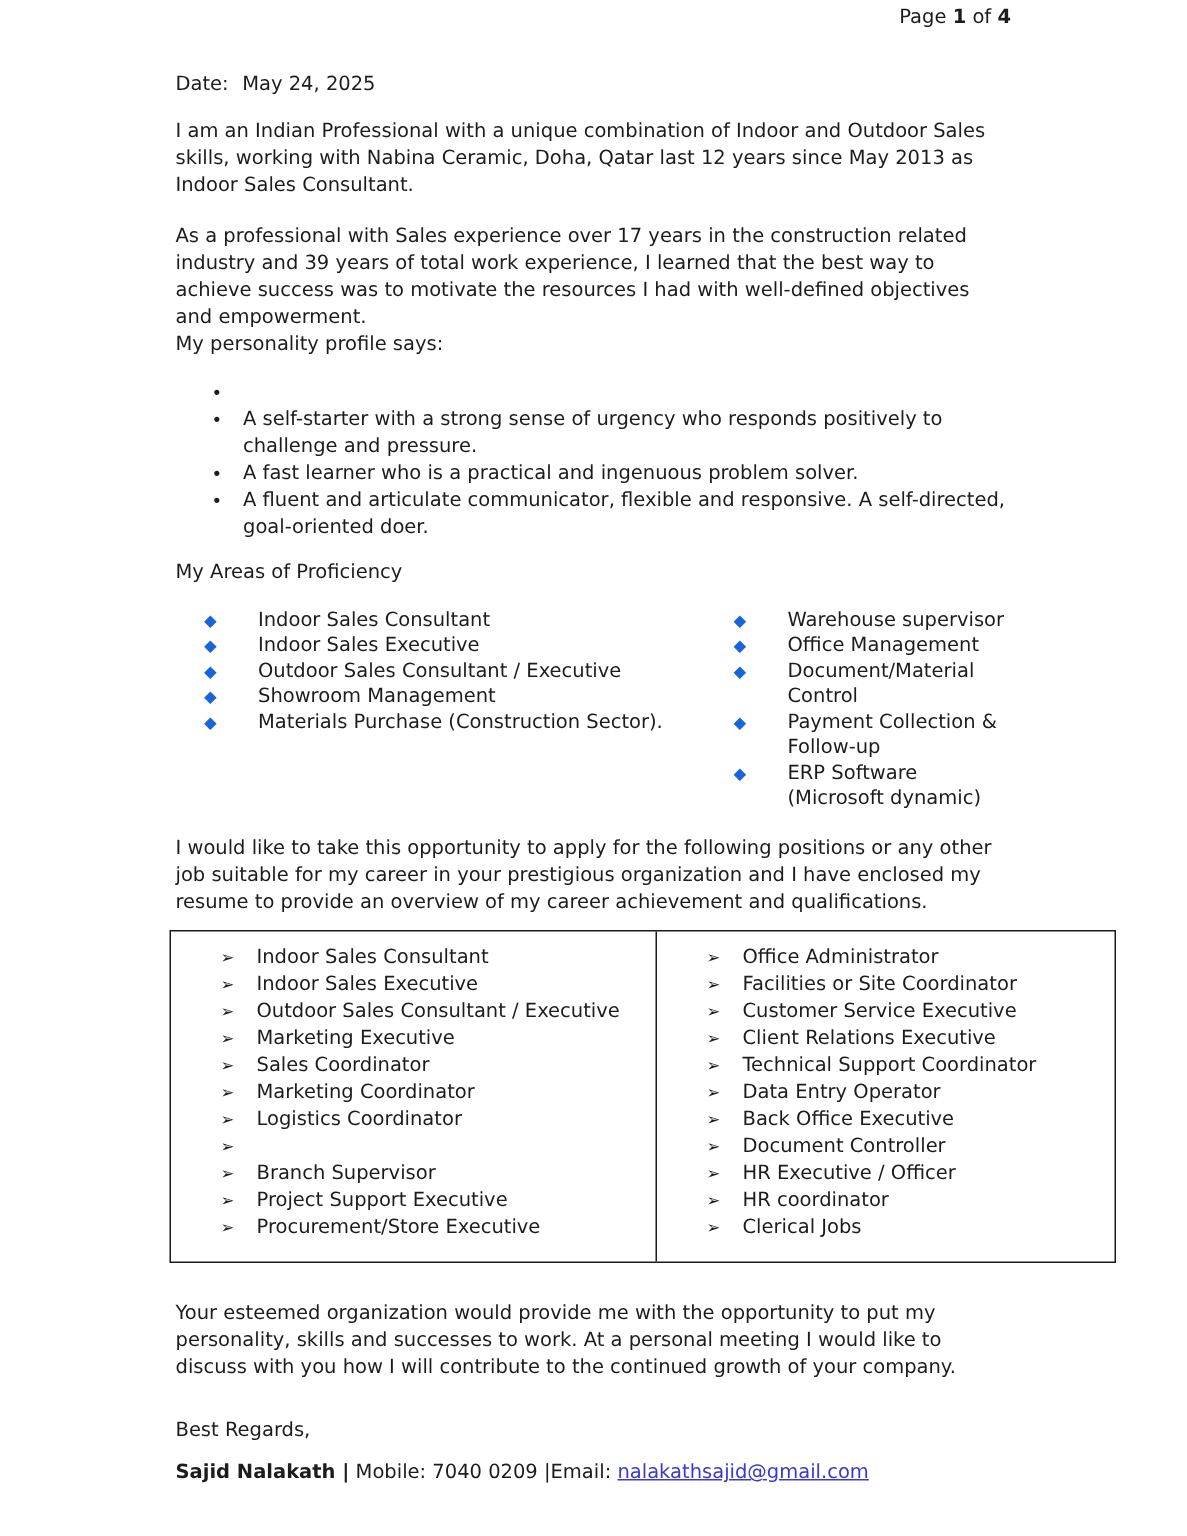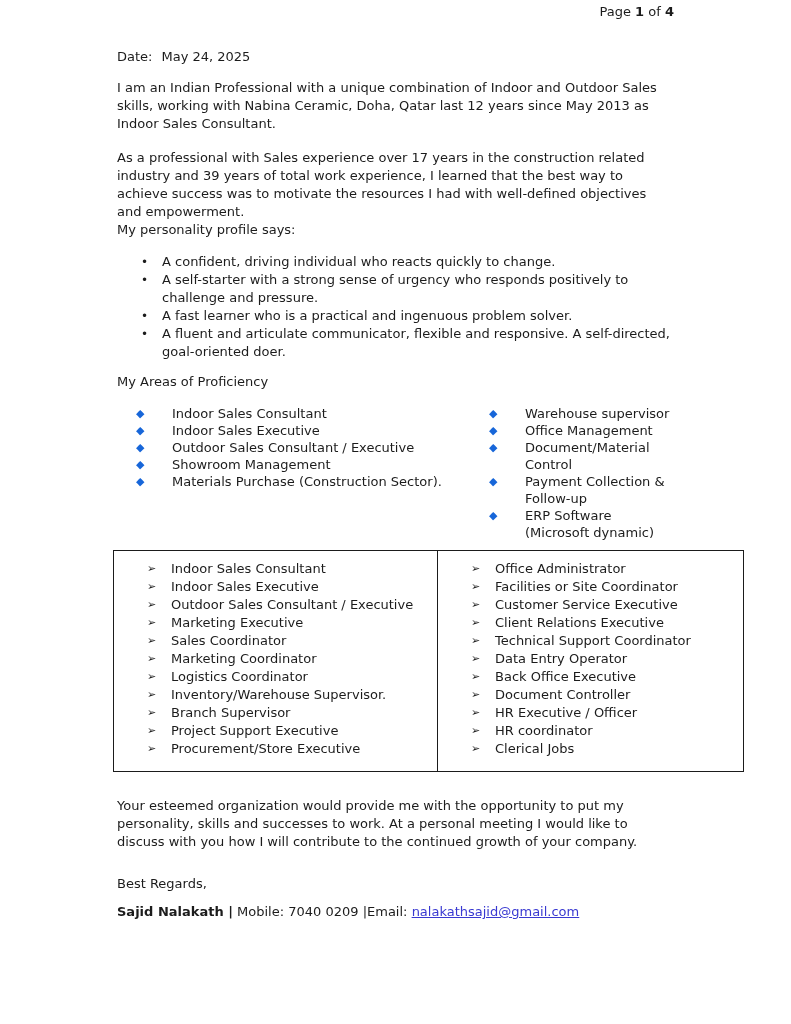--- a/index.html
+++ b/index.html
@@ -78,21 +78,20 @@
 
   <div class="p-intro">I am an Indian Professional with a unique combination of Indoor and Outdoor Sales skills, working with Nabina Ceramic, Doha, Qatar last 12 years since May 2013 as Indoor Sales Consultant.</div>
 
   <div class="p-exp">As a professional with Sales experience over 17 years in the construction related industry and 39 years of total work experience, I learned that the best way to achieve success was to motivate the resources I had with well-defined objectives and empowerment.</div>
   <div class="personality-intro">My personality profile says:</div>
 
   <div class="personality-list">
 
       <div class="pers-item">
         <span class="dot">•</span>
-        <span class="li-text">A confident, driving individual who reacts quickly to change.</span>
       </div>
 
       <div class="pers-item">
         <span class="dot">•</span>
         <span class="li-text">A self-starter with a strong sense of urgency who responds positively to challenge and pressure.</span>
       </div>
 
       <div class="pers-item">
         <span class="dot">•</span>
         <span class="li-text">A fast learner who is a practical and ingenuous problem solver.</span>
@@ -156,20 +155,21 @@
           <span>Payment Collection &amp; Follow-up</span>
         </div>
 
         <div class="prof-item">
           <span class="diamond">◆</span>
           <span>ERP Software (Microsoft dynamic)</span>
         </div>
       </div>
   </div>
 
+  <div class="p-apply">I would like to take this opportunity to apply for the following positions or any other job suitable for my career in your prestigious organization and I have enclosed my resume to provide an overview of my career achievement and qualifications.</div>
 
   <div class="positions-table">
     <div class="pos-cell pos-cell-left">
 
         <div class="pos-item">
           <span class="arrow">➢</span>
           <span>Indoor Sales Consultant</span>
         </div>
 
         <div class="pos-item">
@@ -197,21 +197,20 @@
           <span>Marketing Coordinator</span>
         </div>
 
         <div class="pos-item">
           <span class="arrow">➢</span>
           <span>Logistics Coordinator</span>
         </div>
 
         <div class="pos-item">
           <span class="arrow">➢</span>
-          <span>Inventory/Warehouse Supervisor.</span>
         </div>
 
         <div class="pos-item">
           <span class="arrow">➢</span>
           <span>Branch Supervisor</span>
         </div>
 
         <div class="pos-item">
           <span class="arrow">➢</span>
           <span>Project Support Executive</span>

